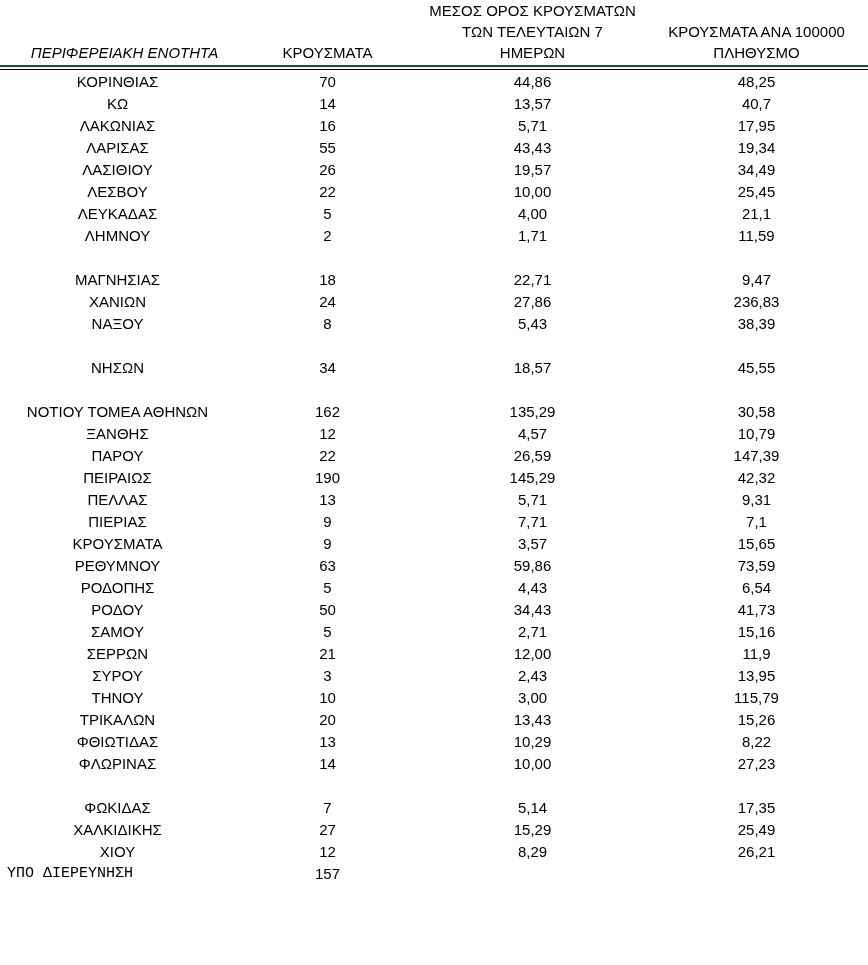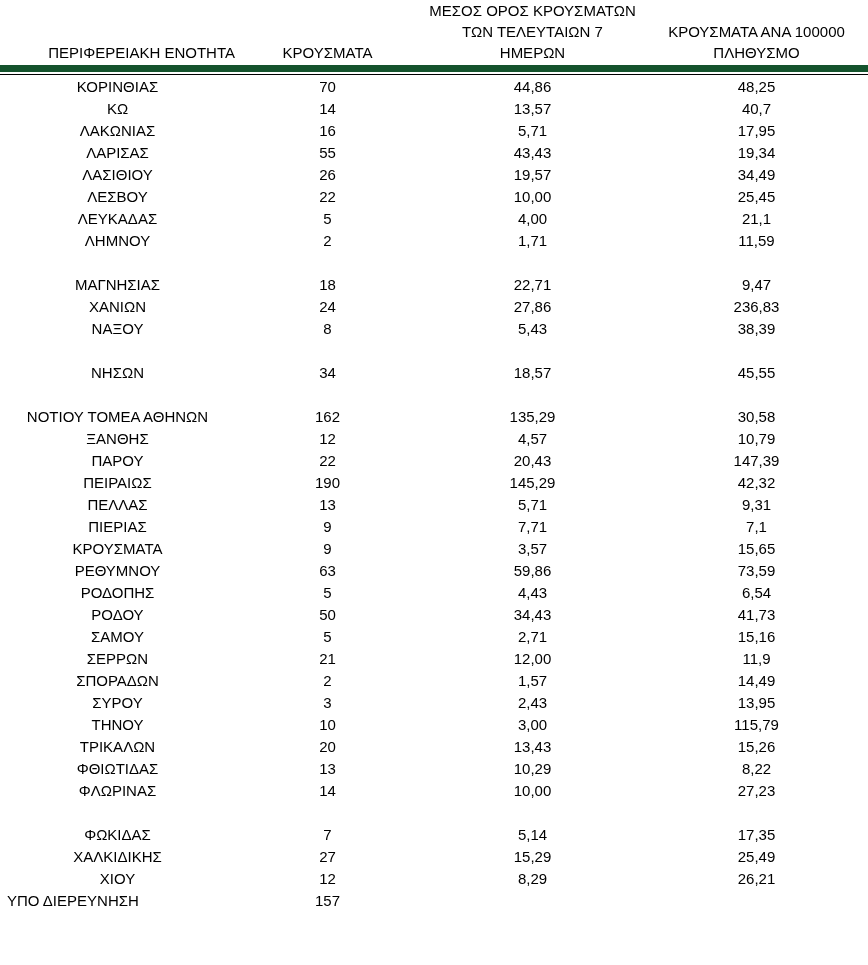--- a/index.html
+++ b/index.html
@@ -22,51 +22,53 @@
   }
   col.c1 { width: 235px; }
   col.c2 { width: 185px; }
   col.c3 { width: 225px; }
   col.c4 { width: 223px; }
 
   thead th {
     font-weight: normal;
     vertical-align: bottom;
     padding: 0 0 2px 0;
-    border-bottom: 7px solid #14532d;
+    border-bottom: 2px solid #14532d;
   }
   thead th .h-line {
     height: 21px;
     line-height: 21px;
     text-align: center;
     white-space: nowrap;
   }
   thead th.region-h .h-line {
-    text-align: right;
+    text-align: center;
     padding-left: 14px;
+    font-style: italic;
   }
   tr.header-gap td {
     height: 2px;
     padding: 0;
     line-height: 0;
     border-bottom: 1px solid #000;
   }
   tbody td {
     height: 22px;
     padding: 0;
     text-align: center;
     white-space: nowrap;
     vertical-align: middle;
   }
   tbody tr.spacer td {
     height: 22px;
   }
   tbody td.left {
     text-align: left;
     padding-left: 7px;
+    font-family: Liberation Mono, monospace;
   }
 </style>
 </head>
 <body>
 
 <table class="cases">
   <colgroup>
     <col class="c1">
       <col class="c2">
       <col class="c3">
@@ -184,21 +186,21 @@
       </tr>
       <tr>
         <td>ΞΑΝΘΗΣ</td>
         <td>12</td>
         <td>4,57</td>
         <td>10,79</td>
       </tr>
       <tr>
         <td>ΠΑΡΟΥ</td>
         <td>22</td>
-        <td>20,43</td>
+        <td>26,59</td>
         <td>147,39</td>
       </tr>
       <tr>
         <td>ΠΕΙΡΑΙΩΣ</td>
         <td>190</td>
         <td>145,29</td>
         <td>42,32</td>
       </tr>
       <tr>
         <td>ΠΕΛΛΑΣ</td>
@@ -242,26 +244,20 @@
         <td>2,71</td>
         <td>15,16</td>
       </tr>
       <tr>
         <td>ΣΕΡΡΩΝ</td>
         <td>21</td>
         <td>12,00</td>
         <td>11,9</td>
       </tr>
       <tr>
-        <td>ΣΠΟΡΑΔΩΝ</td>
-        <td>2</td>
-        <td>1,57</td>
-        <td>14,49</td>
-      </tr>
-      <tr>
         <td>ΣΥΡΟΥ</td>
         <td>3</td>
         <td>2,43</td>
         <td>13,95</td>
       </tr>
       <tr>
         <td>ΤΗΝΟΥ</td>
         <td>10</td>
         <td>3,00</td>
         <td>115,79</td>

